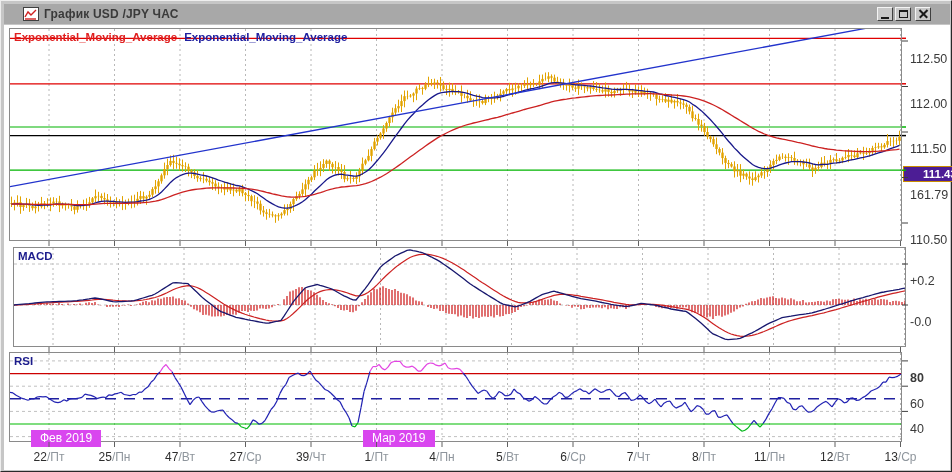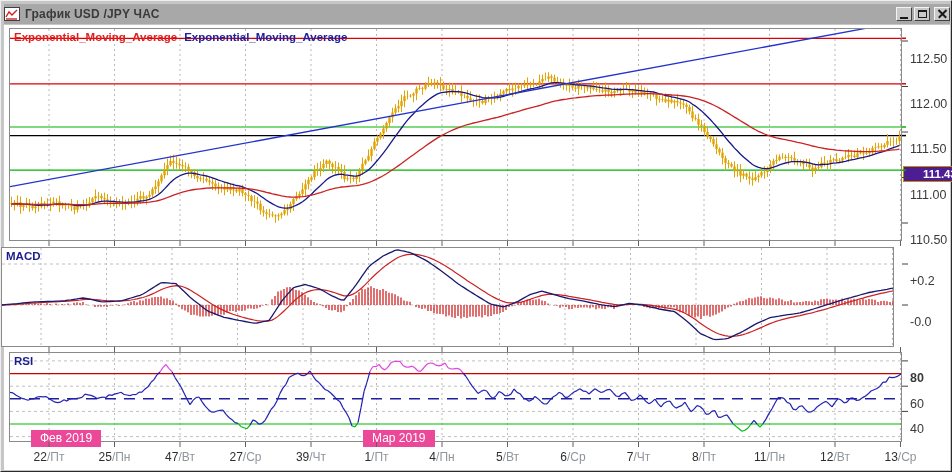--- a/index.html
+++ b/index.html
@@ -1,48 +1,48 @@
 <!DOCTYPE html>
 <html><head>
 <meta charset="utf-8">
 <style>
   html,body{margin:0;padding:0;width:952px;height:472px;overflow:hidden;background:#c6c6c6;
     font-family:"Liberation Sans",sans-serif;}
   #window{position:absolute;left:0;top:0;width:952px;height:472px;background:#c6c6c6;
     border-top:1px solid #eee;border-left:1px solid #eee;border-right:1px solid #2a2a2a;border-bottom:1px solid #2a2a2a;
     box-sizing:border-box;}
   .titlebar{position:absolute;left:3px;top:3px;width:946px;height:20px;background:#a8a8a8;
-    display:flex;align-items:center;padding:0 0;box-sizing:border-box;}
+    display:flex;align-items:center;padding:0 19px;box-sizing:border-box;}
   .app-icon{width:16px;height:14px;flex:0 0 auto;}
   .title-text{font-size:12px;font-weight:bold;color:#3a3a3a;margin-left:5px;flex:1;white-space:nowrap;
     letter-spacing:0.2px;}
   .wbtn{width:16px;height:14px;background:#c8c8c8;margin-left:2px;padding:0;
     border:1px solid;border-color:#f4f4f4 #404040 #404040 #f4f4f4;
     display:flex;align-items:center;justify-content:center;cursor:default;}
   .wbtn-close{margin-left:4px;}
   .g-min{width:8px;height:2px;background:#1a1a1a;margin-top:7px;}
   .g-max{width:9px;height:8px;border:1px solid #1a1a1a;border-top-width:2px;box-sizing:border-box;}
   .g-close{position:relative;width:9px;height:9px;}
   .g-close::before,.g-close::after{content:"";position:absolute;left:-1px;top:3.5px;width:11px;height:1.6px;background:#1a1a1a;}
   .g-close::before{transform:rotate(45deg);}
   .g-close::after{transform:rotate(-45deg);}
   .client{position:absolute;left:3px;top:24px;width:946px;height:445px;background:#ffffff;}
   .panel{position:absolute;background:#fff;border:1px solid #8a8a8a;box-sizing:border-box;}
   #panel-main{left:8px;top:27px;width:893px;height:213px;}
-  #panel-macd{left:0;top:246px;width:893px;height:100px;}
+  #panel-macd{left:12px;top:246px;width:893px;height:100px;}
   #panel-rsi{left:8px;top:351px;width:893px;height:90px;}
   .panel svg{display:block;}
   .ind-labels{position:absolute;left:4px;top:2px;display:flex;gap:7px;font-size:11.5px;font-weight:bold;white-space:nowrap;}
   .pane-label{position:absolute;left:4px;top:2px;font-size:11.5px;font-weight:bold;color:#1c1c8c;}
   .axlab{position:absolute;left:909px;font-size:12.5px;color:#3a3a3a;white-space:nowrap;margin-top:18px;}
   .price-tag{position:absolute;left:902px;background:#4c1d95;border:1px solid #c98c00;color:#fff;
     font-size:11.5px;font-weight:bold;padding:1px 19px;line-height:12px;margin-top:36px;}
   .time-label{position:absolute;top:449px;width:64px;text-align:center;font-size:12px;color:#2e2e2e;white-space:nowrap;}
   .time-label .wd{color:#8e959c;text-align:center;}
-  .month-badge{position:absolute;top:429px;height:17px;line-height:17px;background:#ec4899;color:#fff;
+  .month-badge{position:absolute;top:429px;height:17px;line-height:17px;background:#d946ef;color:#fff;
     font-size:12px;padding:0 9px;white-space:nowrap;}
   #overlay{position:absolute;left:0;top:0;width:952px;height:472px;pointer-events:none;}
 </style>
 </head>
 <body>
 
 <div id="window">
   <div class="titlebar">
     <svg class="app-icon" viewBox="0 0 16 14">
       <rect x="0.5" y="0.5" width="15" height="13" fill="#ffffff" stroke="#404040"></rect>
@@ -1337,21 +1337,21 @@
           <line x1="888" y1="23.1" x2="891" y2="21.1" stroke="#2122b2" stroke-width="1.2"></line>
         </g>
       </svg>
     <div class="pane-label">RSI</div>
   </div>
 
   <div id="axis-col">
       <div class="axlab" style="top: 32.5103px;">112.50</div>
       <div class="axlab" style="top: 78.0041px;">112.00</div>
       <div class="axlab" style="top: 123.498px;">111.50</div>
-      <div class="axlab" style="top: 168.992px;">111.00</div>
+      <div class="axlab" style="top: 168.992px;">161.79</div>
       <div class="axlab" style="top: 214.485px;">110.50</div>
       <div class="axlab" style="top: 255.492px;">+0.2</div>
       <div class="axlab" style="top: 296.496px;">-0.0</div>
       <div class="axlab" style="top: 352.443px; font-weight: bold;">80</div>
       <div class="axlab" style="top: 377.658px;">60</div>
       <div class="axlab" style="top: 402.872px;">40</div>
     </div>
   <div class="price-tag" id="price-tag" style="top: 129.367px;">111.43</div>
   <div id="time-strip">
       <div class="time-label" style="left: 16px;"><span>22</span><span class="wd">/Пт</span></div>

